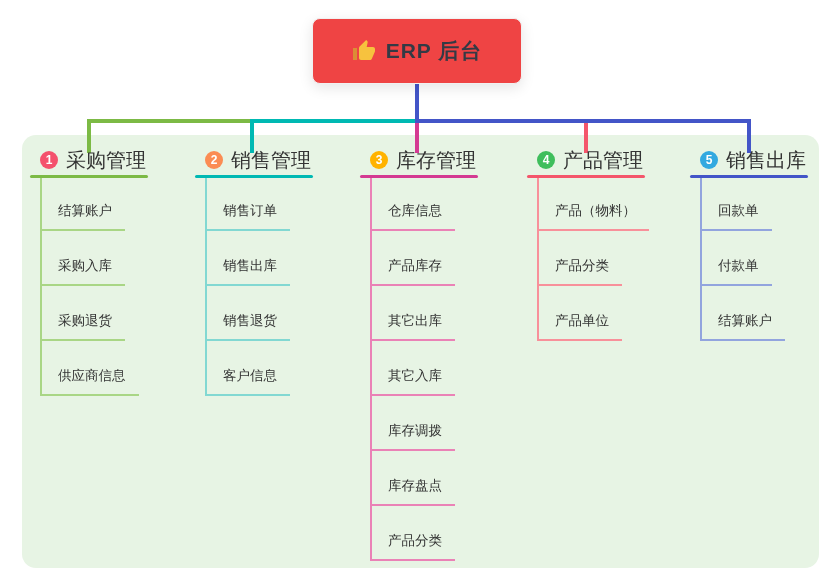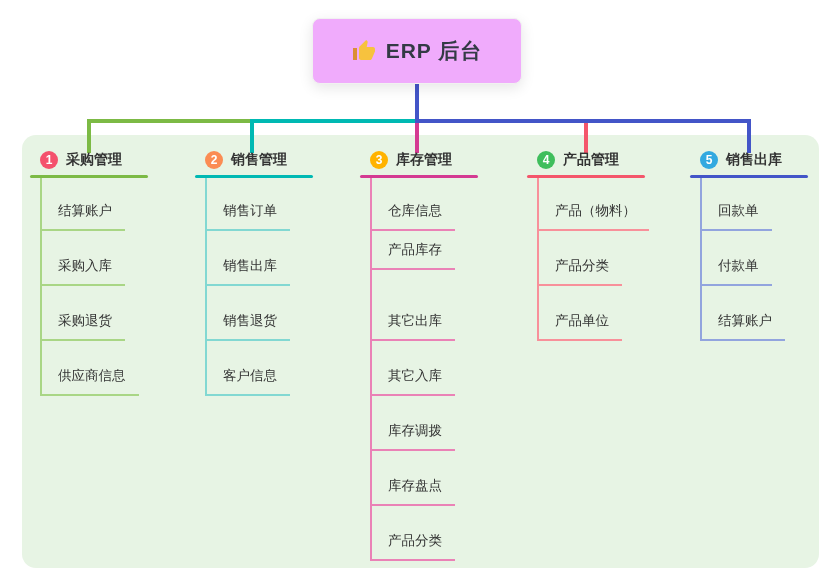--- a/index.html
+++ b/index.html
@@ -19,21 +19,21 @@
     left: 22px; top: 135px;
     width: 797px; height: 433px;
     border-radius: 14px;
   }
 
   
   .root-card {
     position: absolute;
     left: 312px; top: 18px;
     width: 210px; height: 66px;
-    background: #f0abfc;
+    background: #ef4444;
     border: 1px solid #f1f1f1;
     border-radius: 8px;
     box-shadow: 0 4px 14px rgba(0,0,0,0.10);
     display: flex; align-items: center; justify-content: center;
     gap: 10px;
     z-index: 3;
   }
   .root-label {
     font-size: 21px;
     font-weight: 600;
@@ -60,21 +60,21 @@
   }
   .badge {
     width: 18px; height: 18px;
     border-radius: 50%;
     background: var(--badge);
     color: #fff;
     font-size: 12px; font-weight: 600;
     display: flex; align-items: center; justify-content: center;
     flex: none;
   }
-  .branch-label { font-size: 14px; font-weight: 700; color: #333; white-space: nowrap; }
+  .branch-label { font-size: 20px; font-weight: 400; color: #333; white-space: nowrap; }
   .branch-underline {
     position: absolute;
     left: 0; top: 27px;
     width: 118px; height: 3px;
     background: var(--c);
     border-radius: 2px;
   }
   .trunk {
     position: absolute;
     left: 10px; top: 30px;
@@ -144,21 +144,21 @@
   </div>
 
   <div class="branch" style="left: 360px; --c: #D43A92; --light: #EA82B6; --badge: #FFB300;">
     <div class="branch-header">
       <span class="badge">3</span>
       <span class="branch-label">库存管理</span>
     </div>
     <div class="branch-underline"></div>
     <div class="trunk" style="height:383px"></div>
     <div class="child" style="top:52px">仓库信息</div>
-    <div class="child" style="top:91px">产品库存</div>
+    <div class="child" style="top:107px">产品库存</div>
     <div class="child" style="top:162px">其它出库</div>
     <div class="child" style="top:217px">其它入库</div>
     <div class="child" style="top:272px">库存调拨</div>
     <div class="child" style="top:327px">库存盘点</div>
     <div class="child" style="top:382px">产品分类</div>
   </div>
 
   <div class="branch" style="left: 527px; --c: #F4566B; --light: #F8909A; --badge: #3FBE5C;">
     <div class="branch-header">
       <span class="badge">4</span>

